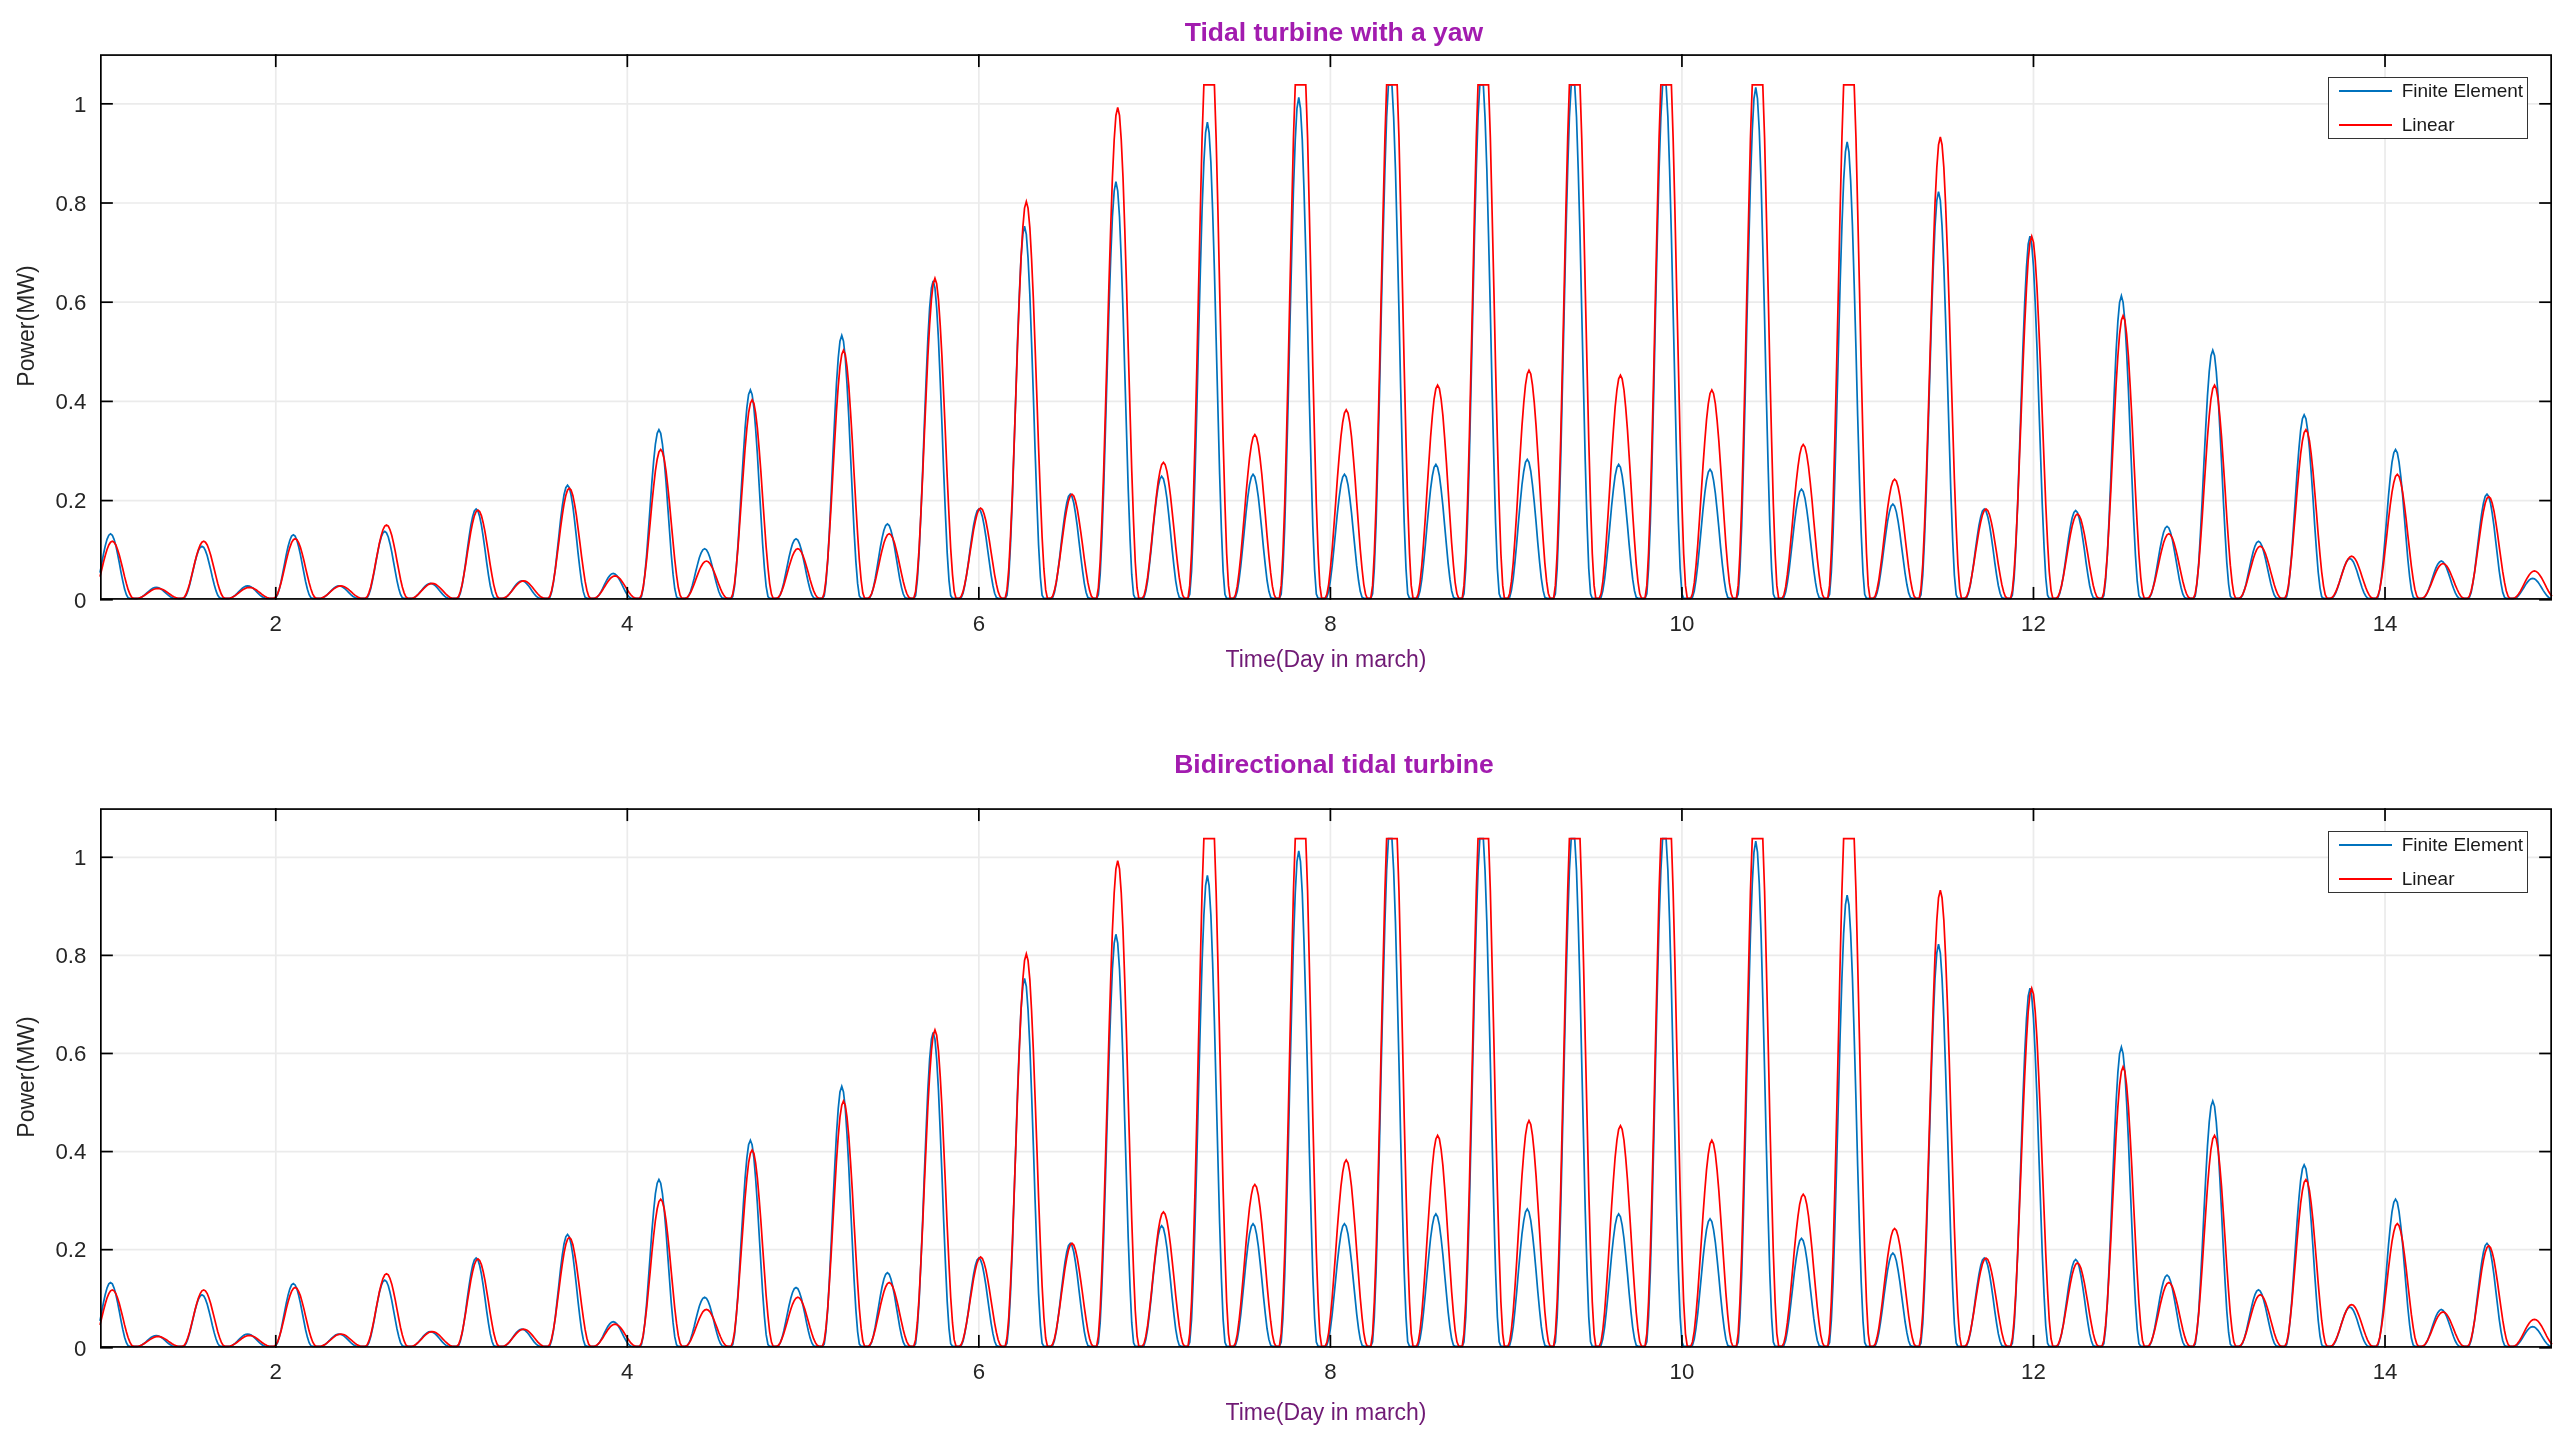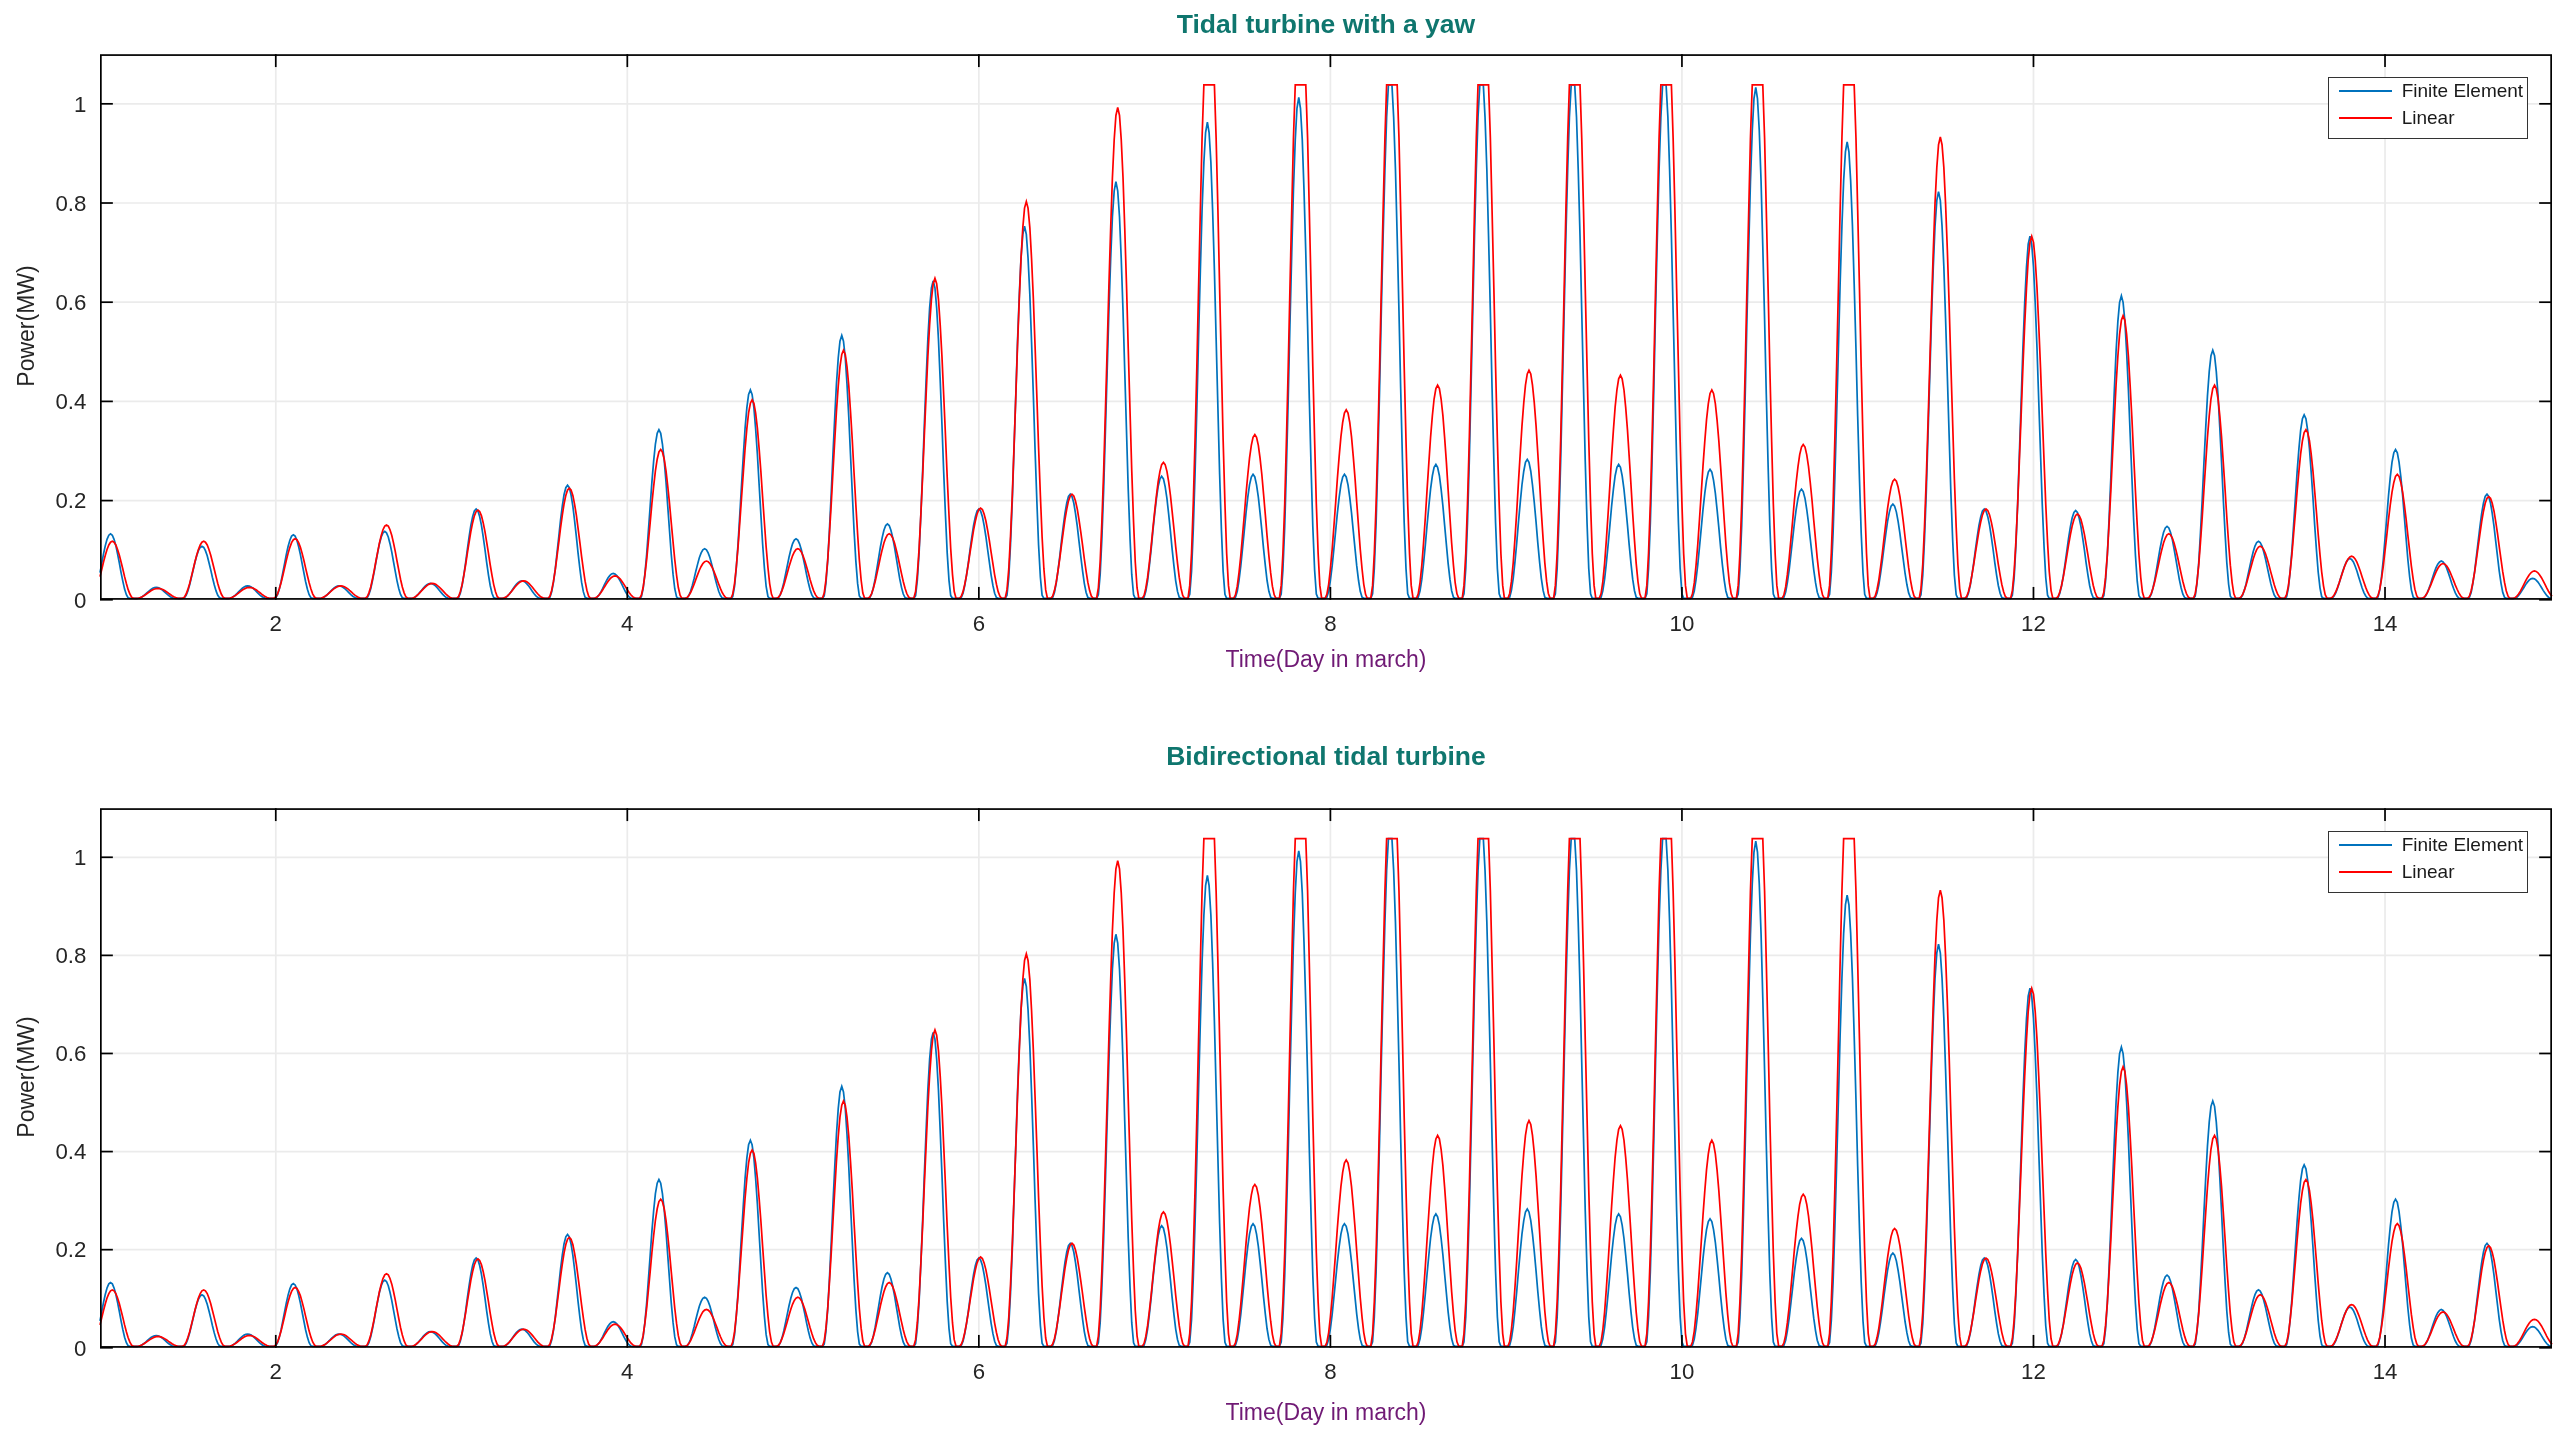--- a/index.html
+++ b/index.html
@@ -7,37 +7,37 @@
     position:relative;
     width:2576px;height:1436px;
     background:#ffffff;
     font-family:"Liberation Sans", sans-serif;
     color:#242424;
     overflow:hidden;
   }
   .chart-title{
     position:absolute;left:100px;width:2452px;
     text-align:center;font-size:26.5px;font-weight:bold;
-    line-height:33px;color:#0f766e;margin:0;
+    line-height:33px;color:#a21caf;margin:8px;
   }
   .axis-xlabel{
     position:absolute;left:100px;width:2452px;
     text-align:center;font-size:23px;line-height:33px;color:#701a75;
   }
   .axis-ylabel{
     position:absolute;
     transform:translate(-50%,-50%) rotate(-90deg);
     white-space:nowrap;font-size:23px;color:#252525;
   }
   svg.plot{position:absolute;overflow:visible;}
   svg text{font-family:"Liberation Sans", sans-serif;font-size:26px;fill:#252525;}
   .legend{
     position:absolute;width:200px;height:62px;
     background:#ffffff;border:1.7px solid #333333;
-    box-sizing:border-box;display:flex;flex-direction:column;justify-content:flex-start;
+    box-sizing:border-box;display:flex;flex-direction:column;justify-content:space-between;
   }
   .legend-row{display:flex;align-items:center;height:26.5px;}
   .legend-line{display:inline-block;width:53px;height:0;border-top:2.6px solid #000;margin:0 9.4px 0 10.3px;}
   .legend-label{font-size:19px;color:#1a1a1a;white-space:nowrap;}
 </style>
 </head>
 <body>
 
 <div class="figure">
 

